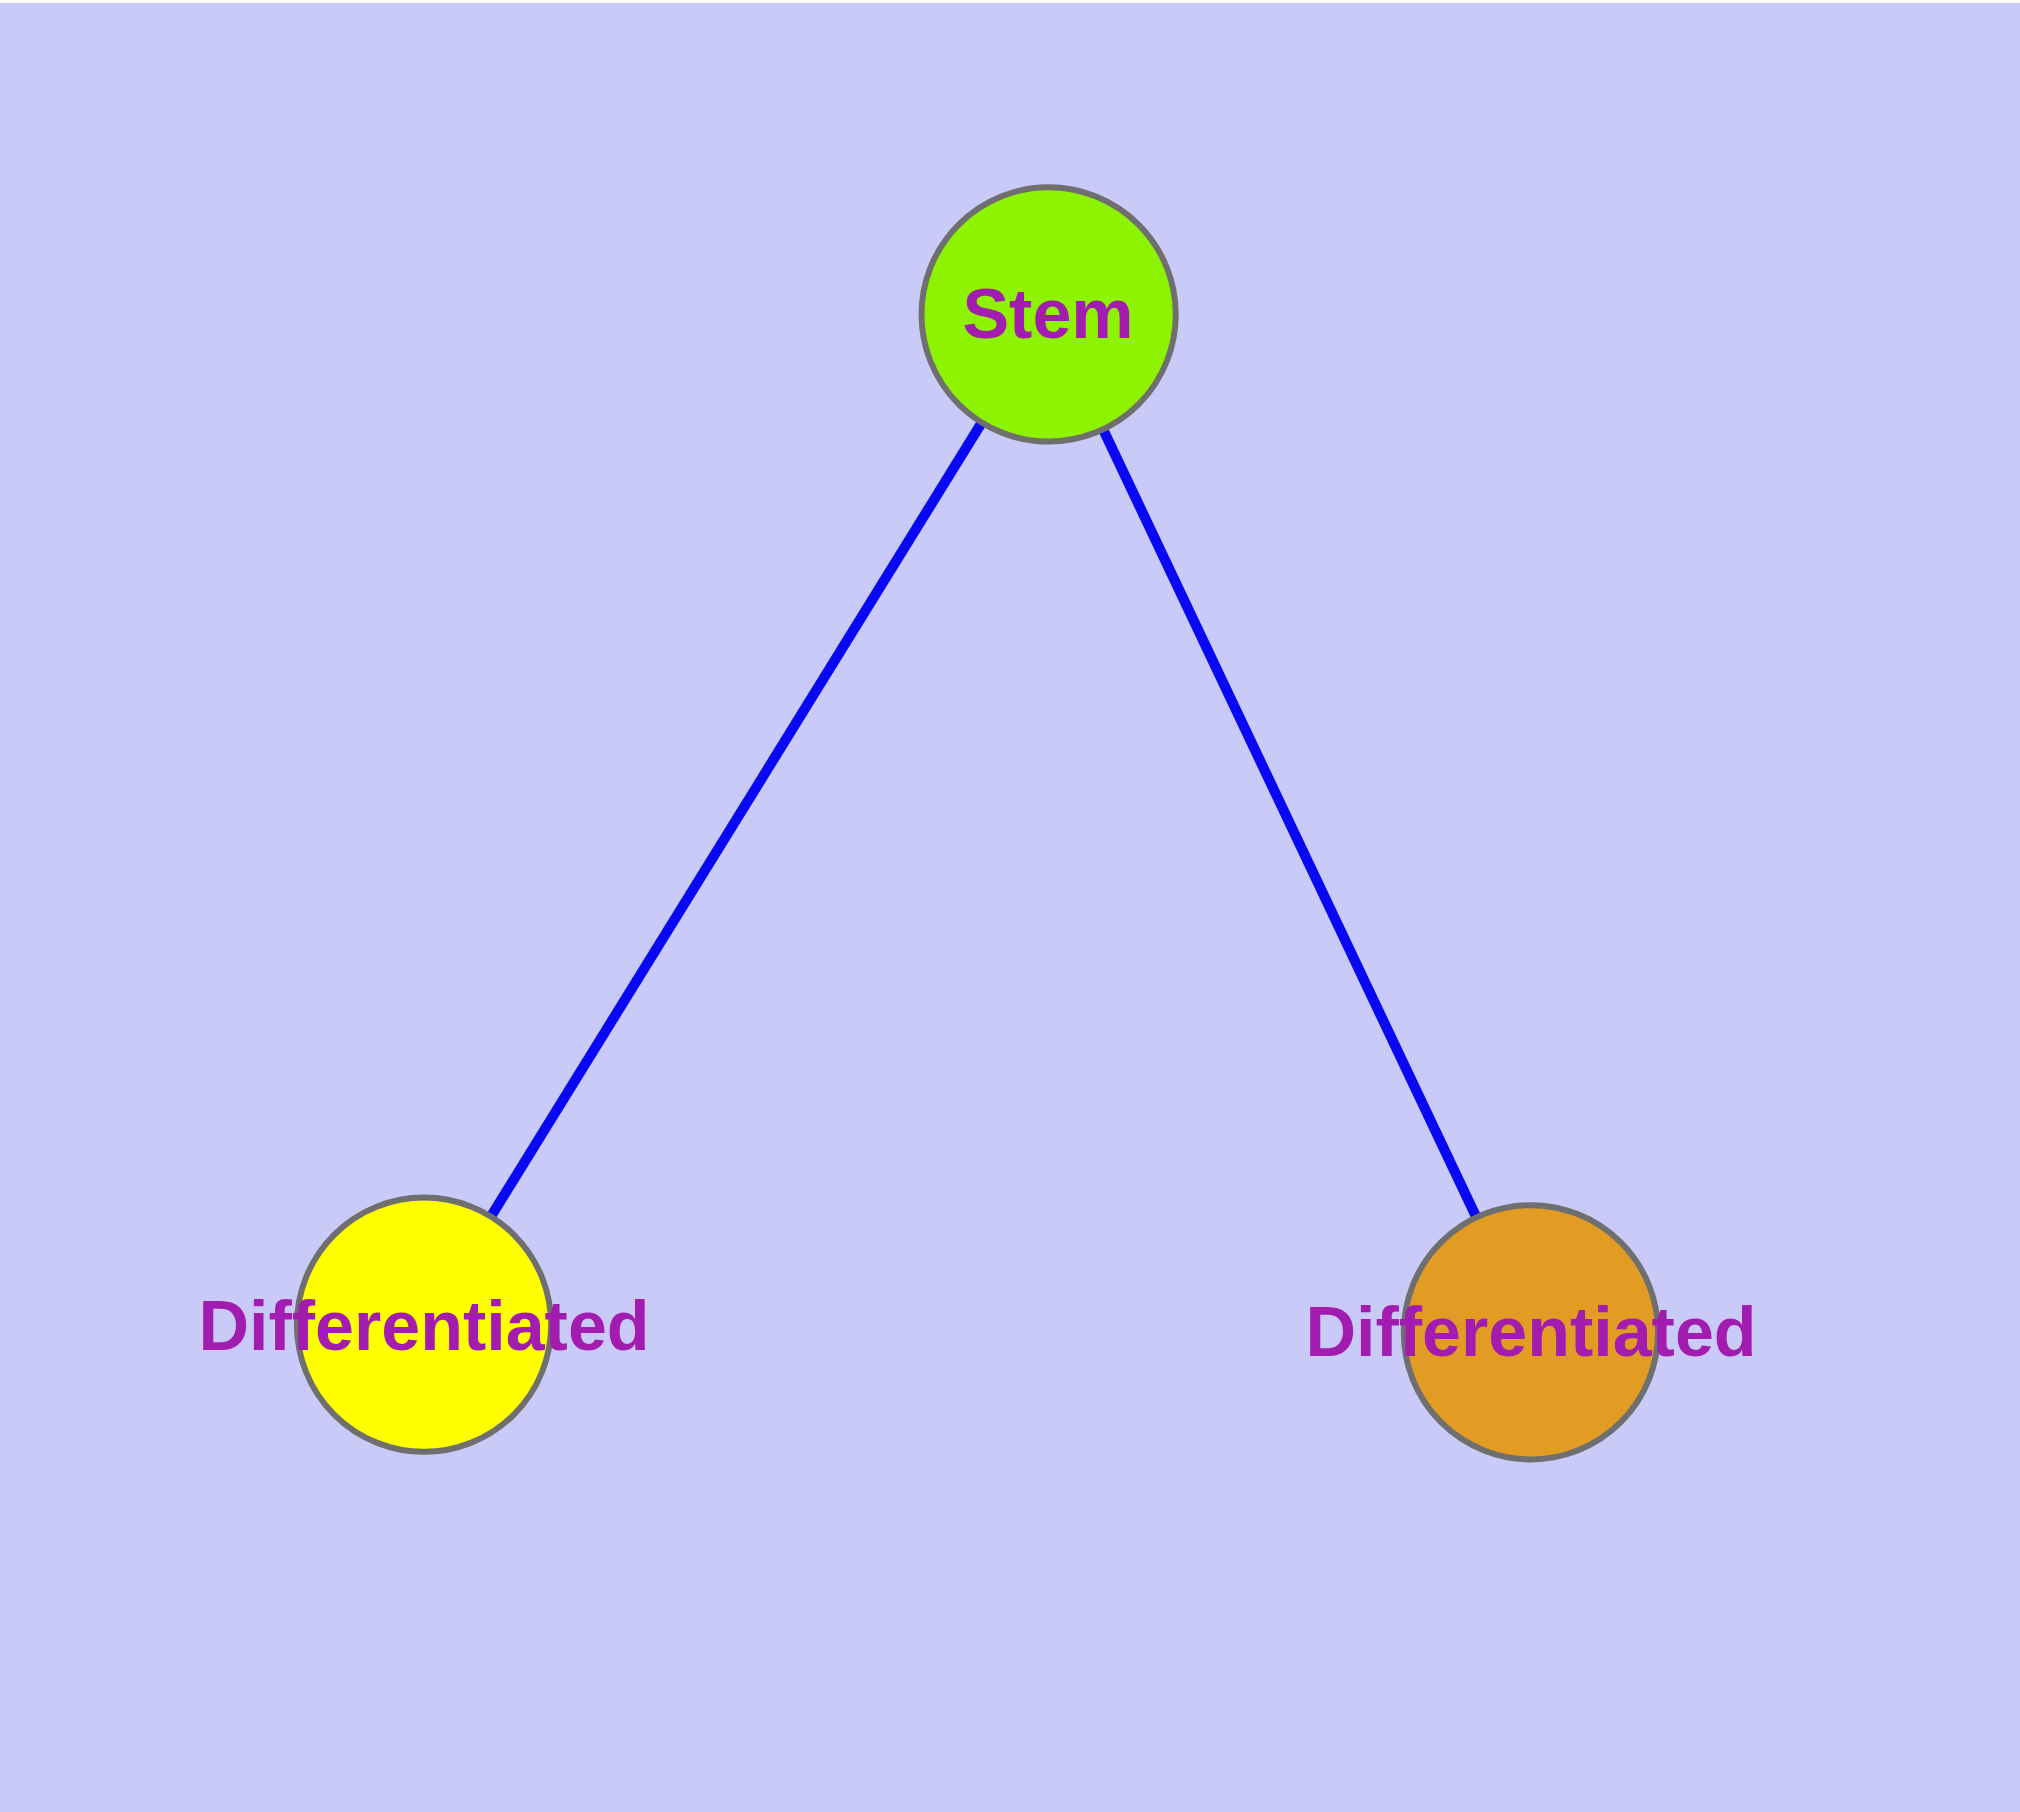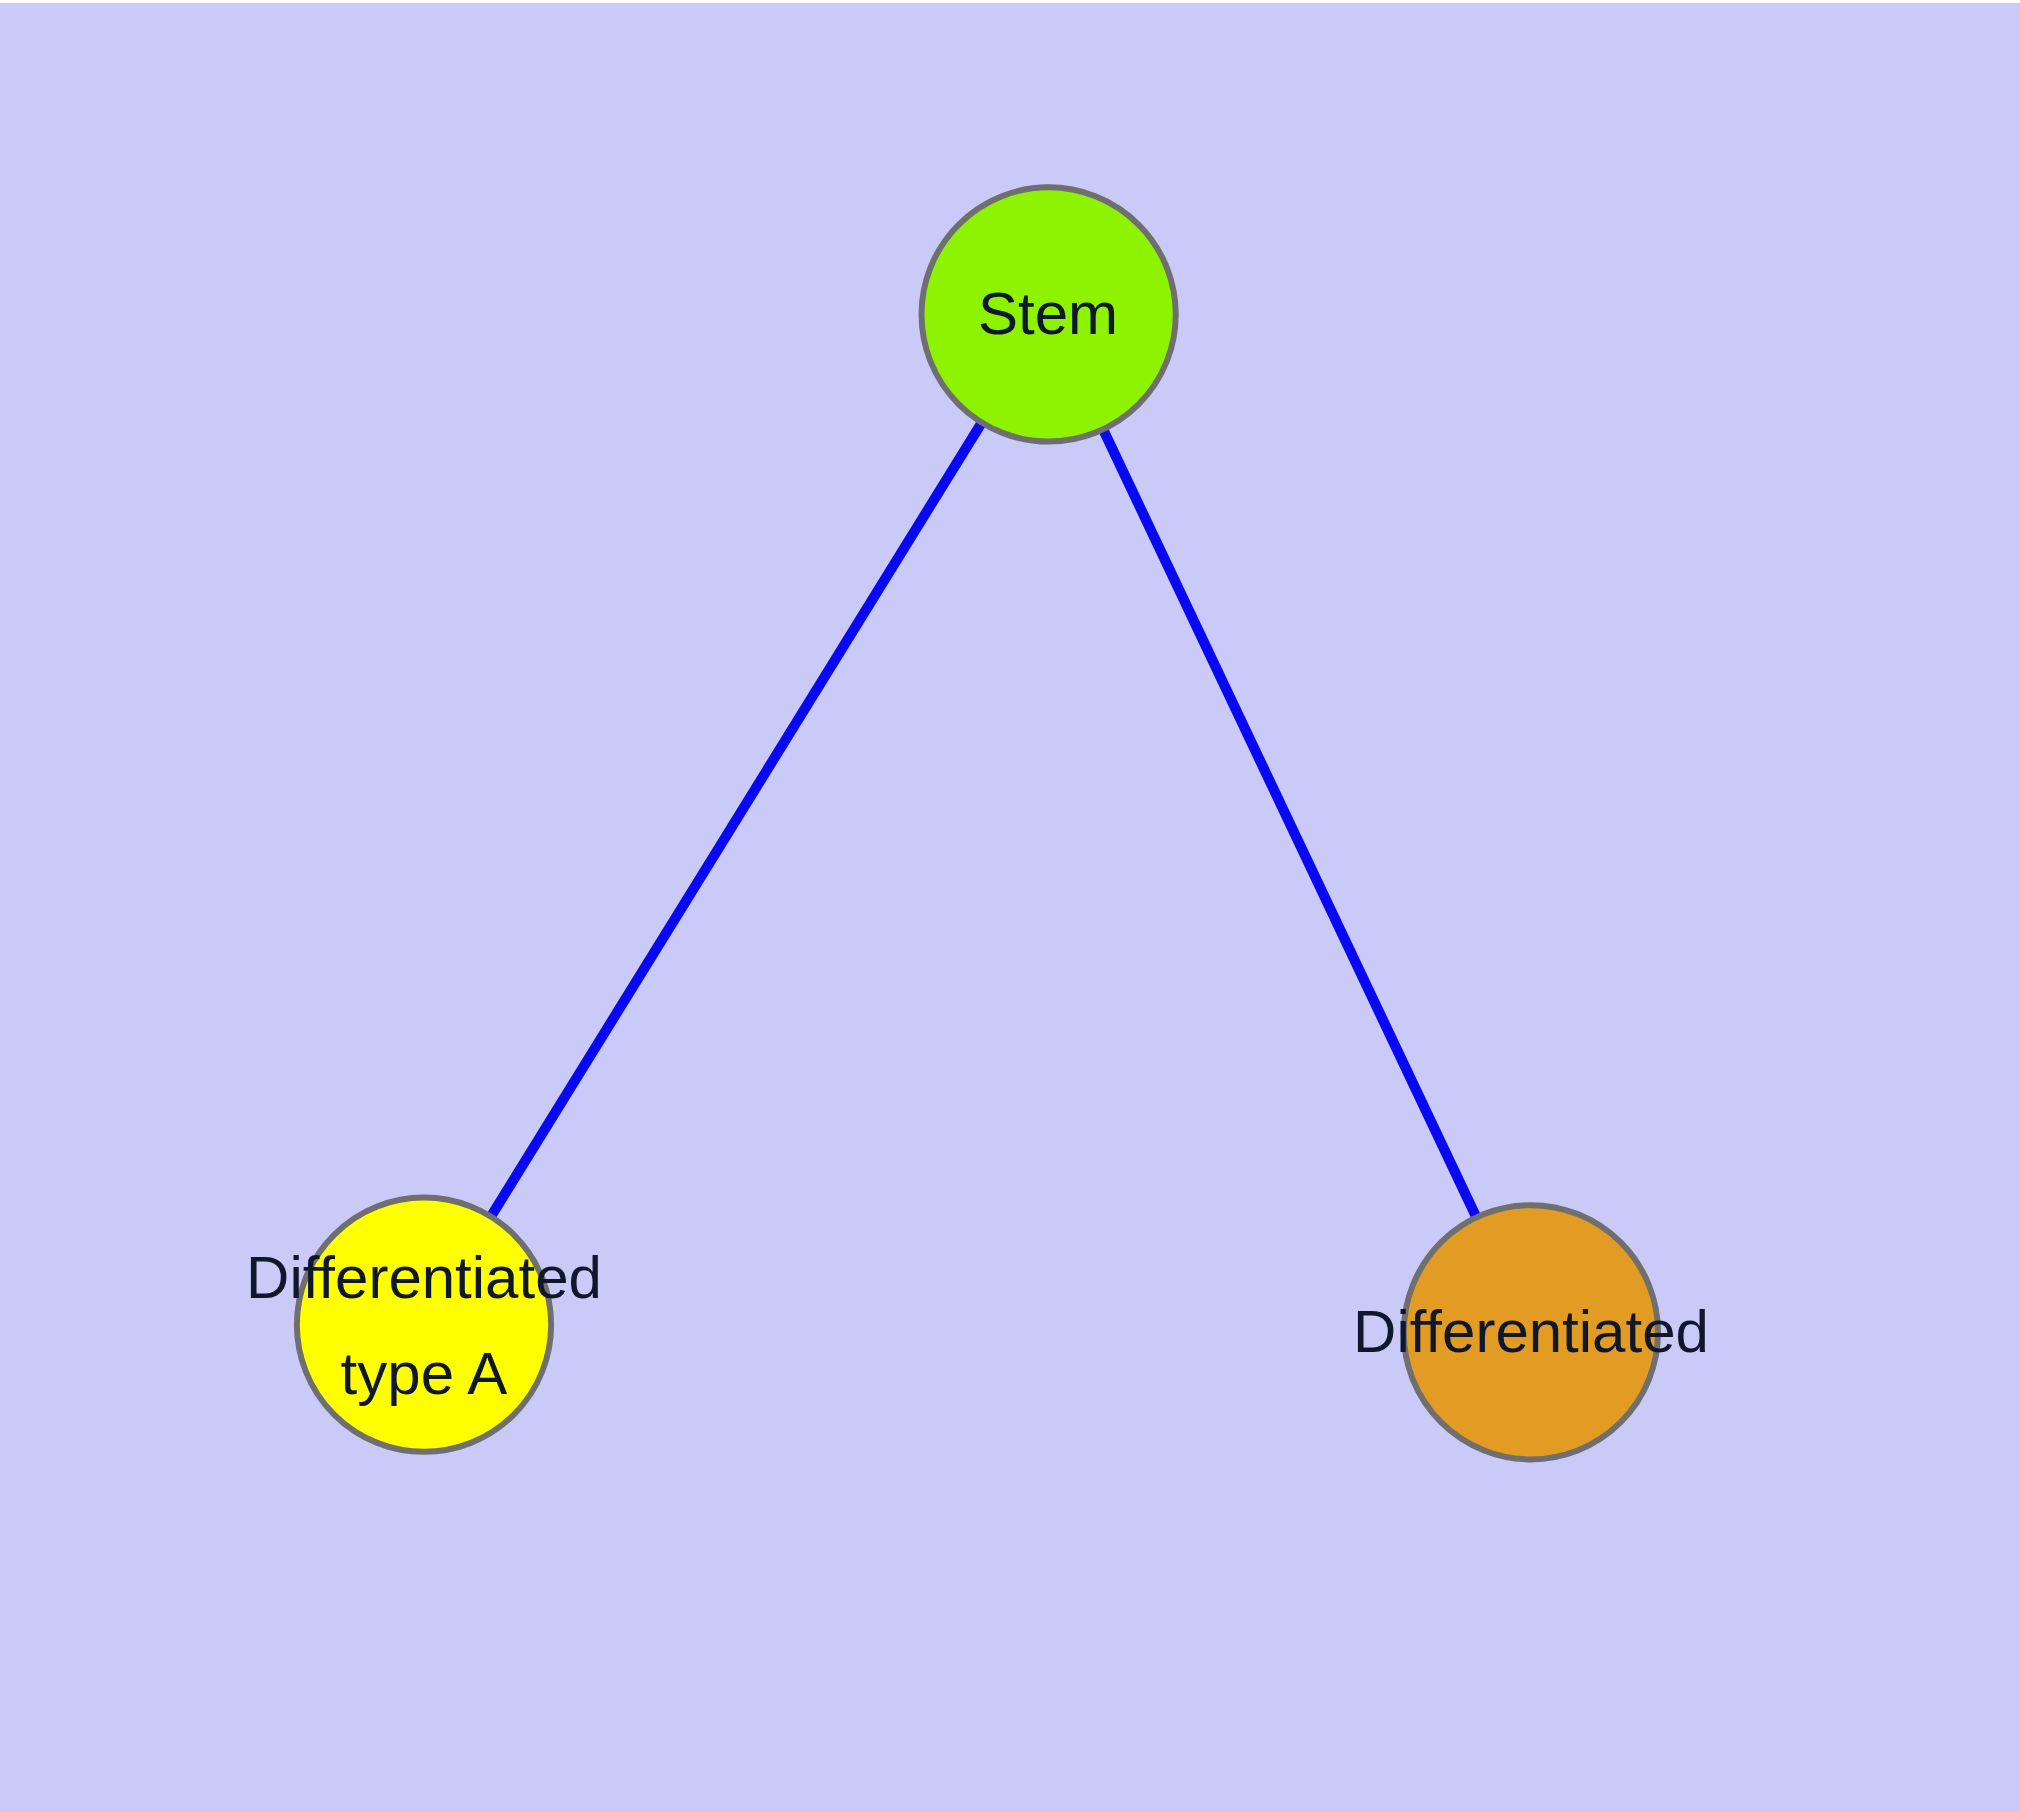--- a/index.html
+++ b/index.html
@@ -33,23 +33,23 @@
   }
   svg.graph circle.node {
     stroke: #6F6F6F;
     stroke-width: 7;
   }
   .node-label {
     position: absolute;
     transform: translate(-50%, -50%);
     text-align: center;
     white-space: nowrap;
-    color: #0f172a;
-    font-weight: normal;
-    font-size: 60px;
+    color: #a21caf;
+    font-weight: bold;
+    font-size: 70px;
     line-height: 96px;
     letter-spacing: 0px;
   }
 </style>
 </head>
 <body>
 
 <div class="canvas">
 
   <svg class="graph" viewBox="0 0 2384 2138" xmlns="http://www.w3.org/2000/svg">
@@ -59,21 +59,20 @@
 
     <circle class="node" cx="1237" cy="371" r="150" fill="#8DF300"></circle>
     <circle class="node" cx="500" cy="1563" r="150" fill="#FFFF00"></circle>
     <circle class="node" cx="1806" cy="1572" r="150" fill="#E29B23"></circle>
   </svg>
 
   <div class="node-label" style="left:1048px; top:314px;">Stem</div>
 
   <div class="node-label" style="left:424px; top:1326px;">
     <div>Differentiated</div>
-    <div>type A</div>
   </div>
 
   <div class="node-label" style="left:1531px; top:1332px;">
     <div>Differentiated</div>
   </div>
 
   <div class="top-edge-strip"></div>
 </div>
 
 

